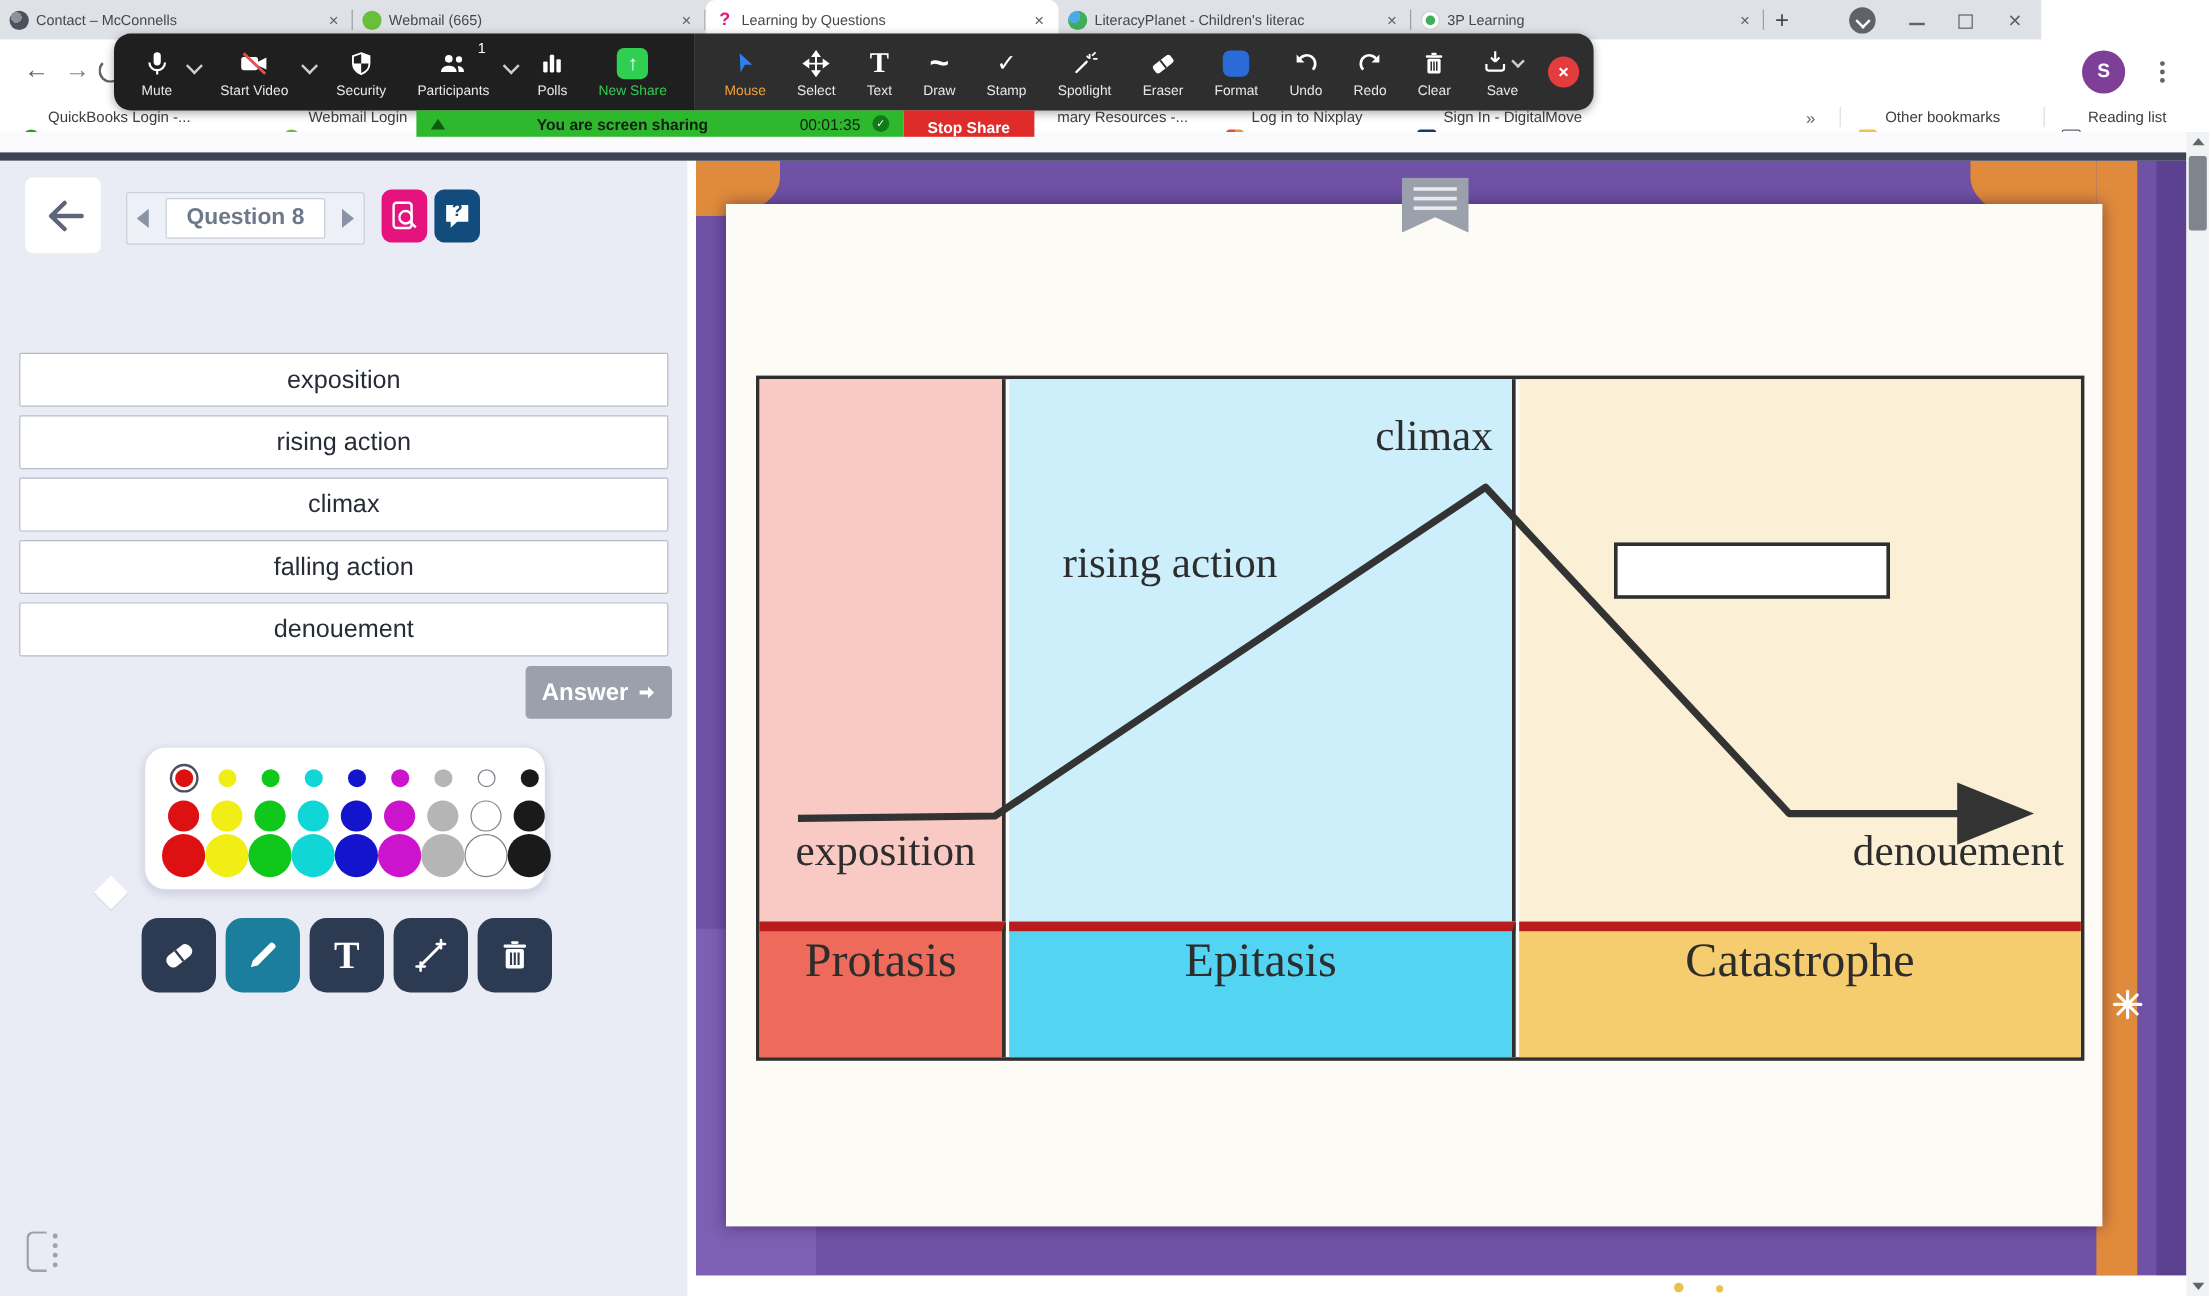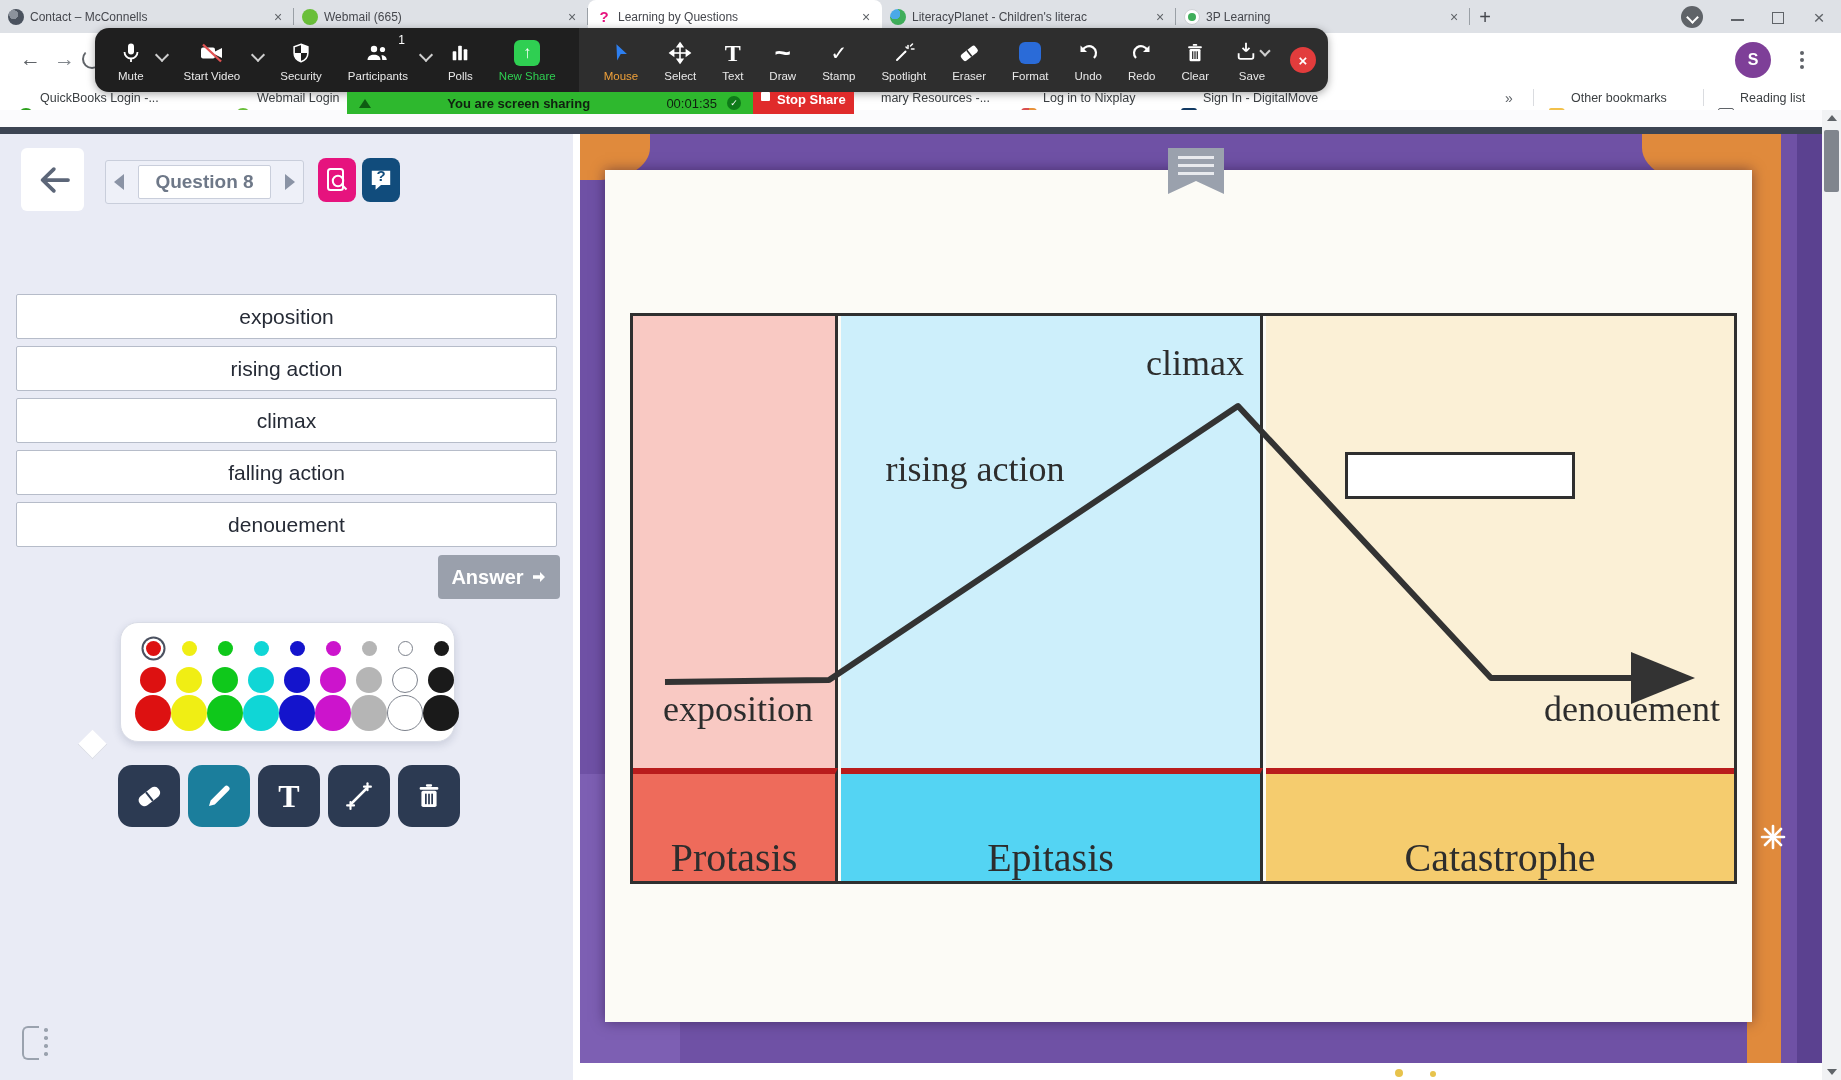--- a/index.html
+++ b/index.html
@@ -1,20 +1,20 @@
 <!DOCTYPE html>
 <html><head>
 <meta charset="utf-8">
 <style>
   html,body{margin:0;padding:0;background:#555;}
   #root{position:relative;width:1841px;height:1080px;background:#fff;overflow:hidden;
         font-family:"Liberation Sans","DejaVu Sans",sans-serif;-webkit-font-smoothing:antialiased;}
   .abs{position:absolute;}
   
-  #tabstrip{position:absolute;left:0;top:0;width:1841px;height:33px;background:#dee1e6;display:flex;align-items:flex-end;}
+  #tabstrip{position:absolute;left:0;top:0;width:1701px;height:33px;background:#dee1e6;display:flex;align-items:flex-end;}
   .tab{position:relative;width:294px;height:33px;display:flex;align-items:center;padding:0 8px;box-sizing:border-box;
        color:#45474d;font-size:12px;}
   .tab .ttl{flex:1;white-space:nowrap;overflow:hidden;margin:0 6px;}
   .tab .x{color:#5f6368;font-size:14px;width:16px;text-align:center;cursor:default;}
   .tab.active{background:#fff;border-radius:8px 8px 0 0;z-index:2;}
   .tab:not(.active):before{content:"";position:absolute;right:0;top:8px;height:17px;width:1px;background:#9aa0a6;}
   .fav{width:16px;height:16px;border-radius:50%;flex:0 0 16px;}
   
   #navrow{position:absolute;left:0;top:33px;width:1841px;height:52px;background:#fff;}
   .navbtn{position:absolute;top:14px;font-size:21px;color:#5f6368;}
@@ -40,21 +40,21 @@
   #fmt-ico{width:22px;height:22px;border-radius:6px;}
   #zclose{width:26px;height:26px;border-radius:50%;background:#e23c3c;color:#fff;font-size:15px;font-weight:bold;
           display:flex;align-items:center;justify-content:center;margin-left:8px;}
   
   #banner{position:absolute;left:347px;top:92px;height:22px;display:flex;z-index:45;font-size:13px;}
   #bgreen{display:flex;align-items:center;gap:10px;padding:0 12px;width:382px;}
   #btri{width:0;height:0;border-left:6px solid transparent;border-right:6px solid transparent;border-bottom:9px solid #0e5c12;}
   #bmsg{font-weight:bold;color:#102010;flex:1;text-align:center;}
   #btime{color:#102010;}
   #bcheck{width:14px;height:14px;border-radius:50%;background:#0e7a18;color:#fff;font-size:9px;display:flex;align-items:center;justify-content:center;}
-  #bstop{display:flex;gap:7px;padding:0 8px;color:#fff;font-weight:bold;}
+  #bstop{display:flex;align-items:center;gap:7px;padding:0 20px;color:#fff;font-weight:bold;flex-direction:column;}
   #bstop .sq{width:9px;height:9px;background:#fff;border-radius:1px;}
   
   #whiteband{position:absolute;left:0;top:110px;width:1822px;height:17px;background:#fbfbfd;}
   #darkband{position:absolute;left:0;top:127px;width:1822px;height:7px;background:#3c4453;}
   
   #panel{position:absolute;left:0;top:134px;width:573px;height:946px;background:#e9ebf5;}
   #backcard{position:absolute;left:21px;top:14px;width:63px;height:63px;background:#fff;border-radius:6px;
             display:flex;align-items:center;justify-content:center;}
   #qnav{position:absolute;left:105px;top:26px;width:197px;height:42px;border:1px solid #c9cedb;border-radius:3px;
         display:flex;align-items:center;justify-content:space-between;background:#eef0f8;}
@@ -87,22 +87,22 @@
   #stage{position:absolute;left:580px;top:134px;width:1242px;height:929px;background:#6f51a5;overflow:hidden;}
   .blob{position:absolute;background:#e08a3c;}
   #slide{position:absolute;left:25px;top:36px;width:1147px;height:852px;background:#fcfbf6;box-shadow:0 0 12px rgba(30,10,50,.5);}
   #pennant{position:absolute;left:588px;top:14px;width:56px;height:46px;background:#9aa1ad;
            clip-path:polygon(0 0,100% 0,100% 100%,50% 72%,0 100%);}
   #pennant i{position:absolute;left:10px;width:36px;height:3px;background:#e8eaee;}
   
   #diagram{position:absolute;left:25px;top:143px;width:1107px;height:571px;border:3px solid #2f2f2f;box-sizing:border-box;
            font-family:"Liberation Serif","DejaVu Serif",serif;color:#2d2d2d;}
   .dcol{position:absolute;top:0;height:452px;box-sizing:border-box;}
-  .dbot{position:absolute;top:452px;height:113px;box-sizing:border-box;border-top:6px solid #b91c1c;
-        display:flex;align-items:flex-end;justify-content:center;font-size:40px;}
+  .dbot{position:absolute;top:452px;height:113px;box-sizing:border-box;border-top:8px solid #b91c1c;
+        display:flex;align-items:flex-start;justify-content:center;font-size:40px;}
   .vline{border-right:3px solid #2f2f2f;}
   .plabel{position:absolute;font-size:36px;}
   #blankbox{position:absolute;left:712px;top:136px;width:230px;height:47px;background:#fff;border:3px solid #2f2f2f;box-sizing:border-box;}
   #plot{position:absolute;left:0;top:0;}
   
   #bstrip{position:absolute;left:580px;top:1063px;width:1242px;height:17px;background:#fff;}
   #scrollbar{position:absolute;left:1822px;top:110px;width:19px;height:970px;background:#f1f2f4;}
   #sthumb{position:absolute;left:2px;top:20px;width:15px;height:62px;background:#80858d;border-radius:2px;}
   .sarr{position:absolute;left:4.5px;width:0;height:0;border-left:5px solid transparent;border-right:5px solid transparent;}
   

